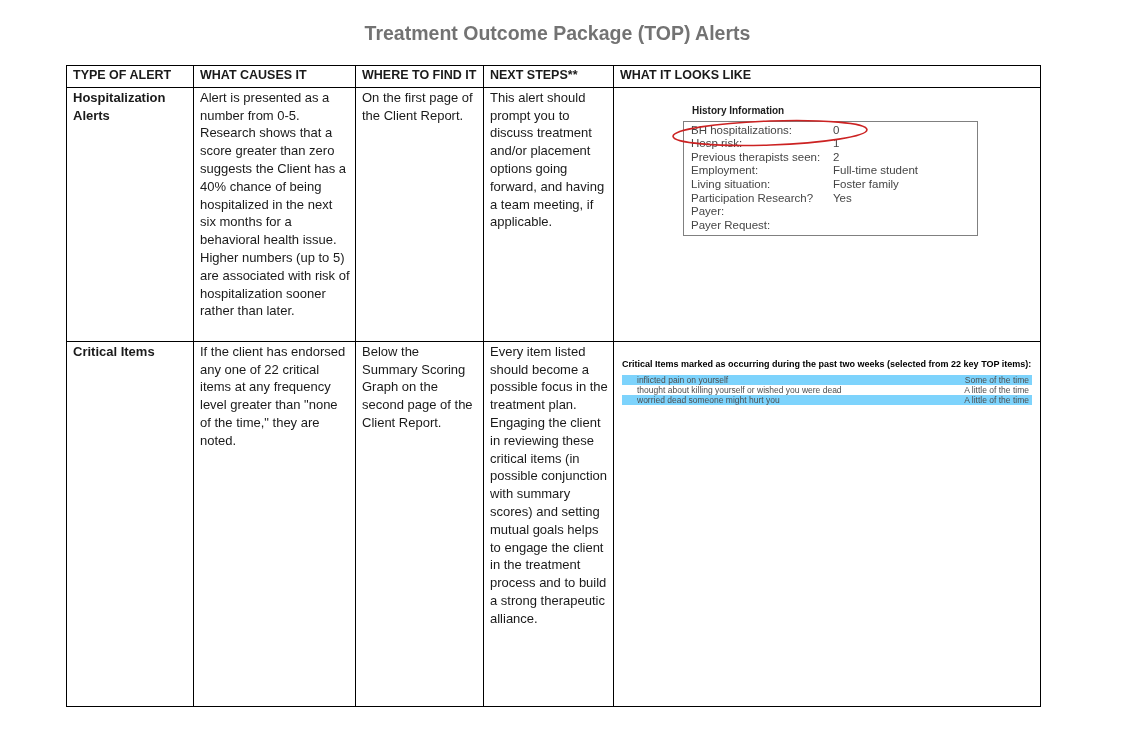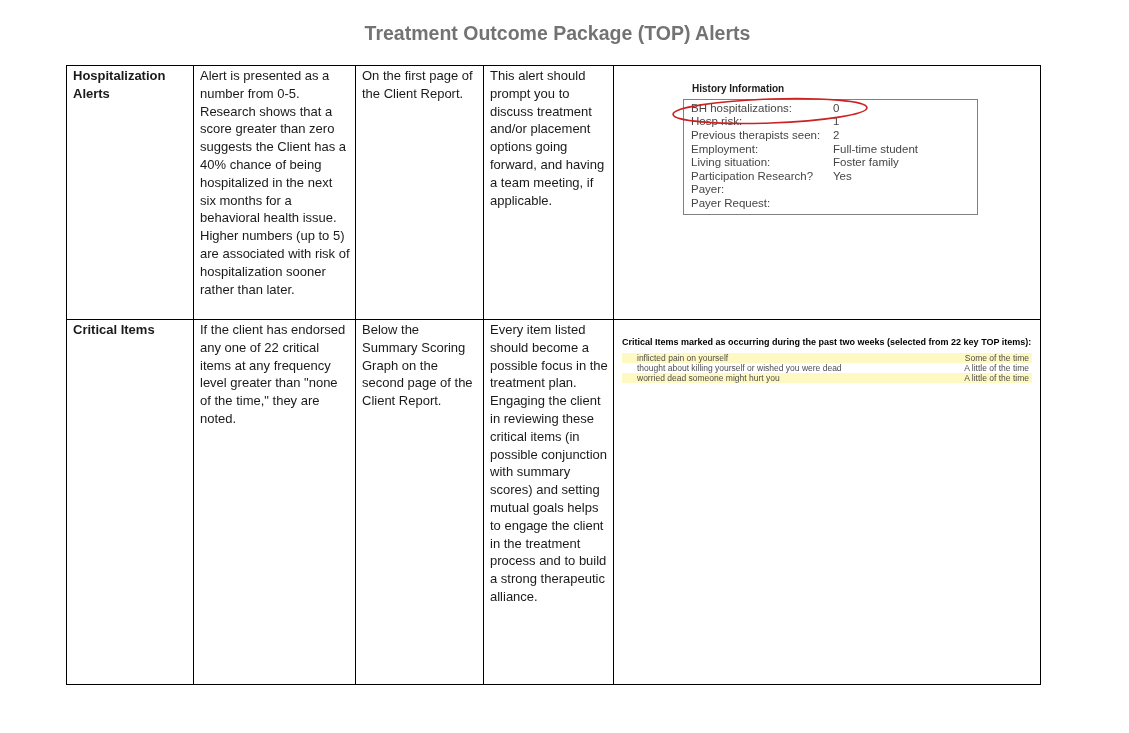--- a/index.html
+++ b/index.html
@@ -38,36 +38,43 @@
   .hi-ellipse { position:absolute; left:-14px; top:17px; pointer-events:none; }
 
   
   .ci-wrap { margin:13px 0 0 2px; width:410px; }
   .ci-header { font-size:9px; font-weight:bold; color:#000; white-space:nowrap; margin-bottom:1px; }
   .ci-item {
     display:flex; justify-content:space-between; align-items:center;
     font-size:8.5px; line-height:10px; height:10px; color:#4d4d4d;
     padding:0 3px 0 15px; white-space:nowrap;
   }
-  .ci-item.striped { background:#fef9c3; }
+  .ci-item.striped { background:#7dd3fc; }
 </style>
 </head>
 <body>
 
 <div class="doc-title">Treatment Outcome Package (TOP) Alerts</div>
 
 <table class="alerts">
   <colgroup>
     <col style="width:127px">
       <col style="width:162px">
       <col style="width:128px">
       <col style="width:130px">
       <col style="width:427px">
   </colgroup>
   <tbody>
+      <tr>
+    <th>TYPE OF ALERT</th>
+    <th>WHAT CAUSES IT</th>
+    <th>WHERE TO FIND IT</th>
+    <th>NEXT STEPS**</th>
+    <th>WHAT IT LOOKS LIKE</th>
+  </tr>
 
   <tr class="row-1">
     <td class="cell-type">Hospitalization Alerts</td>
     <td>Alert is presented as a number from 0-5. Research shows that a score greater than zero suggests the Client has a 40% chance of being hospitalized in the next six months for a behavioral health issue. Higher numbers (up to 5) are associated with risk of hospitalization sooner rather than later.</td>
     <td>On the first page of the Client Report.</td>
     <td>This alert should prompt you to discuss treatment and/or placement options going forward, and having a team meeting, if applicable.</td>
     <td>
       <div class="history-wrap">
         <div class="hi-title">History Information</div>
         <div class="hi-box">

